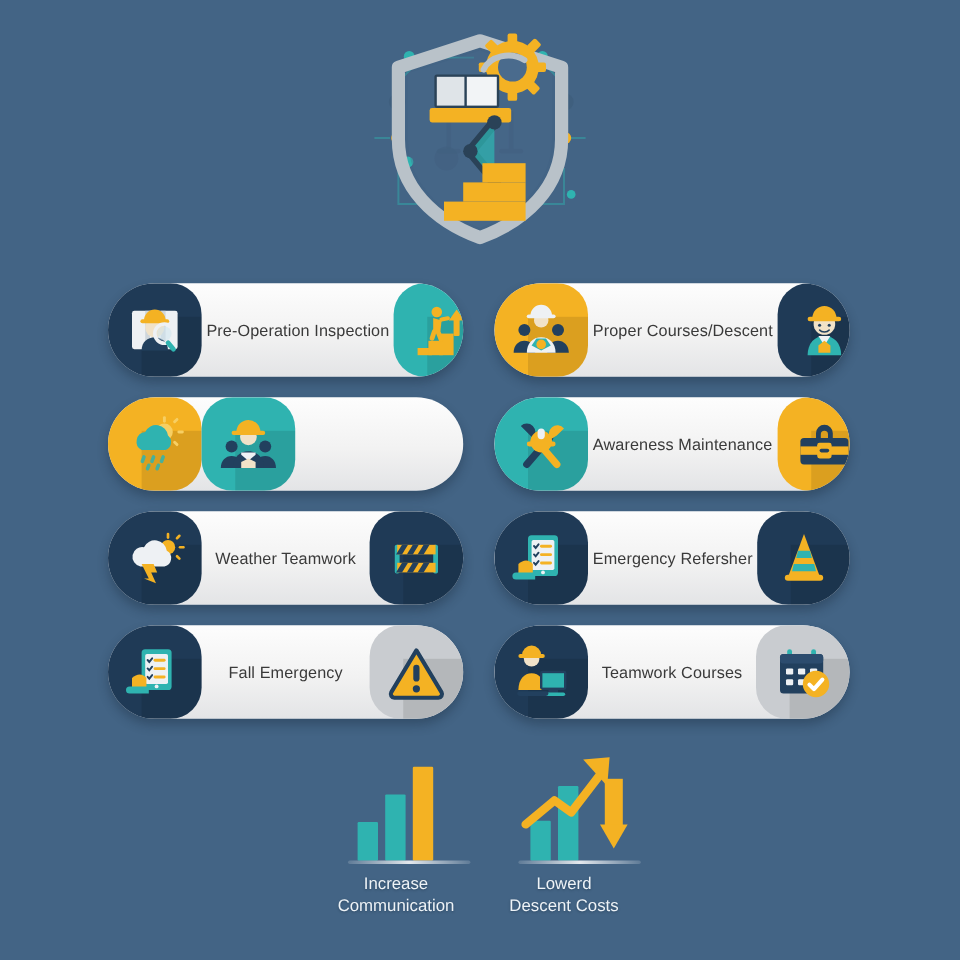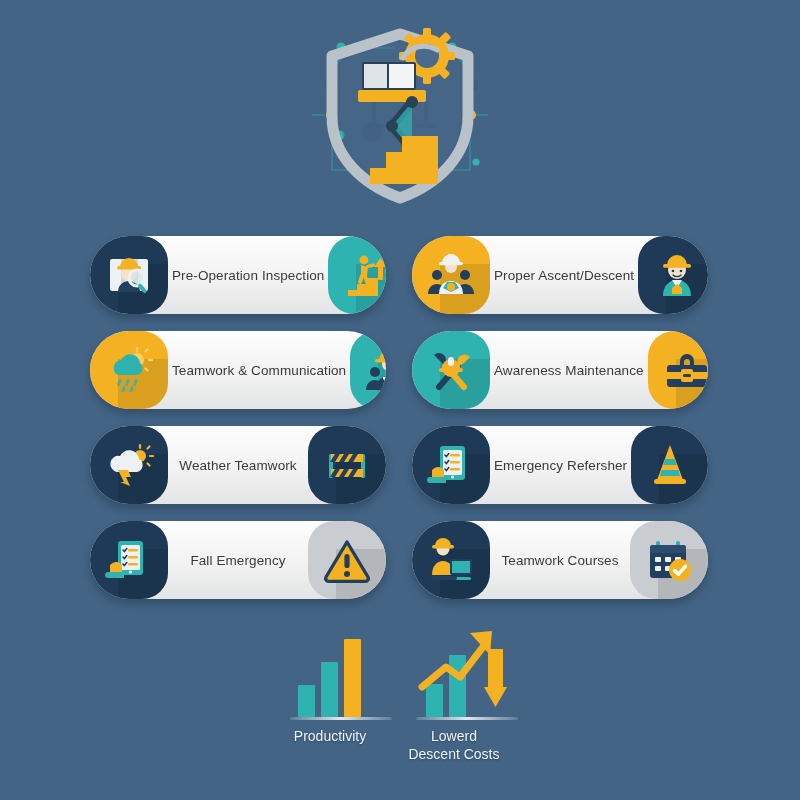--- a/index.html
+++ b/index.html
@@ -58,21 +58,21 @@
     color:#3a3a3a;
     letter-spacing:.1px;
     white-space:nowrap;
     padding:0 4px;
   }
 
   
   .stats{position:absolute;left:0;top:628px;width:800px;height:160px;}
   .statblock{position:absolute;width:180px;text-align:center;}
   .statblock.a{left:240px;}
-  .statblock.b{left:364px;}
+  .statblock.b{left:380px;}
   .chartzone{height:92px;position:relative;}
   .baseline{
     position:absolute;left:22px;right:22px;bottom:0;height:3px;
     background:linear-gradient(90deg,rgba(255,255,255,.15),rgba(255,255,255,.85),rgba(255,255,255,.15));
     border-radius:2px;
   }
   .bar{position:absolute;bottom:3px;width:17px;border-radius:1px;}
   .stat-text{
     margin-top:7px;
     color:#eef3f7;font-size:14px;line-height:18px;
@@ -202,21 +202,21 @@
               <path d="M30 44 c0-6 4-10 9-10 s9 4 9 10 z"></path>
             </g>
             <circle cx="25" cy="17" r="6" fill="#f1e2c8"></circle>
             <path d="M13 44 c0-8 5-13 12-13 s12 5 12 13 z" fill="#eef1f4"></path>
             <path d="M16 13 a9 9 0 0 1 18 0 z" fill="#eef1f4"></path>
             <rect x="13" y="12" width="24" height="3.2" rx="1.6" fill="#eef1f4"></rect>
             <path d="M21 32 l8 0 l4 6 l-8 4 l-8 -4 z" fill="#2fb3b0"></path>
             <circle cx="25" cy="37" r="4" fill="#f4b223"></circle>
           </svg>
         </div>
-        <div class="label">Proper Ascent/Descent</div>
+        <div class="label">Proper Courses/Descent</div>
         <div class="cap navy">
           <svg width="50" height="50" viewBox="0 0 50 50">
             <circle cx="25" cy="20" r="9" fill="#f1e2c8"></circle>
             <path d="M15 15 a10 10 0 0 1 20 0 z" fill="#f4b223"></path>
             <rect x="11" y="14" width="28" height="3.8" rx="1.9" fill="#f4b223"></rect>
             <g fill="#22405e">
                 <circle cx="21" cy="21" r="1.3"></circle>
                 <circle cx="29" cy="21" r="1.3"></circle>
               </g>
             <path d="M21 25 a4.5 3 0 0 0 8 0" fill="none" stroke="#22405e" stroke-width="1.3" stroke-linecap="round"></path>
@@ -246,21 +246,20 @@
             <path d="M14 30 a8 8 0 0 1 3 -15 a10 10 0 0 1 19 3 a7 7 0 0 1 -2 12 z" fill="#2fb3b0"></path>
             <g fill="#2fb3b0" opacity=".85">
               <rect x="14" y="34" width="3" height="7" rx="1.5" transform="rotate(20 15 37)"></rect>
               <rect x="22" y="34" width="3" height="7" rx="1.5" transform="rotate(20 23 37)"></rect>
               <rect x="30" y="34" width="3" height="7" rx="1.5" transform="rotate(20 31 37)"></rect>
               <rect x="18" y="41" width="3" height="6" rx="1.5" transform="rotate(20 19 44)"></rect>
               <rect x="26" y="41" width="3" height="6" rx="1.5" transform="rotate(20 27 44)"></rect>
             </g>
           </svg>
         </div>
-        <div class="label">Teamwork &amp; Communication</div>
         <div class="cap teal">
           <svg width="50" height="50" viewBox="0 0 50 50">
             <g fill="#22405e">
               <circle cx="11" cy="27" r="5"></circle>
               <path d="M2 45 c0-6 4-10 9-10 s9 4 9 10 z"></path>
               <circle cx="39" cy="27" r="5"></circle>
               <path d="M30 45 c0-6 4-10 9-10 s9 4 9 10 z"></path>
             </g>
             <circle cx="25" cy="19" r="7" fill="#f1e2c8"></circle>
             <path d="M15 15 a10 10 0 0 1 20 0 z" fill="#f4b223"></path>
@@ -445,21 +444,22 @@
   <div class="stats">
 
     <div class="statblock a">
       <div class="chartzone">
         <div class="bar" style="left:58px;height:32px;background:#2fb3b0;"></div>
         <div class="bar" style="left:81px;height:55px;background:#2fb3b0;"></div>
         <div class="bar" style="left:104px;height:78px;background:#f4b223;"></div>
         <div class="baseline" style="left:50px;right:28px;"></div>
       </div>
       <div class="stat-text">
-        <div>Productivity</div>
+        <div>Increase</div>
+        <div>Communication</div>
       </div>
     </div>
 
     <div class="statblock b">
       <div class="chartzone">
         <div class="bar" style="left:62px;height:33px;background:#2fb3b0;"></div>
         <div class="bar" style="left:85px;height:62px;background:#2fb3b0;"></div>
         <svg style="position:absolute;left:48px;bottom:3px;" width="130" height="92" viewBox="0 0 130 92">
           <path d="M10 62 L34 42 L48 52 L74 18" fill="none" stroke="#f4b223" stroke-width="7" stroke-linecap="round" stroke-linejoin="round"></path>
           <path d="M58 8 L80 6 L78 30 Z" fill="#f4b223"></path>

